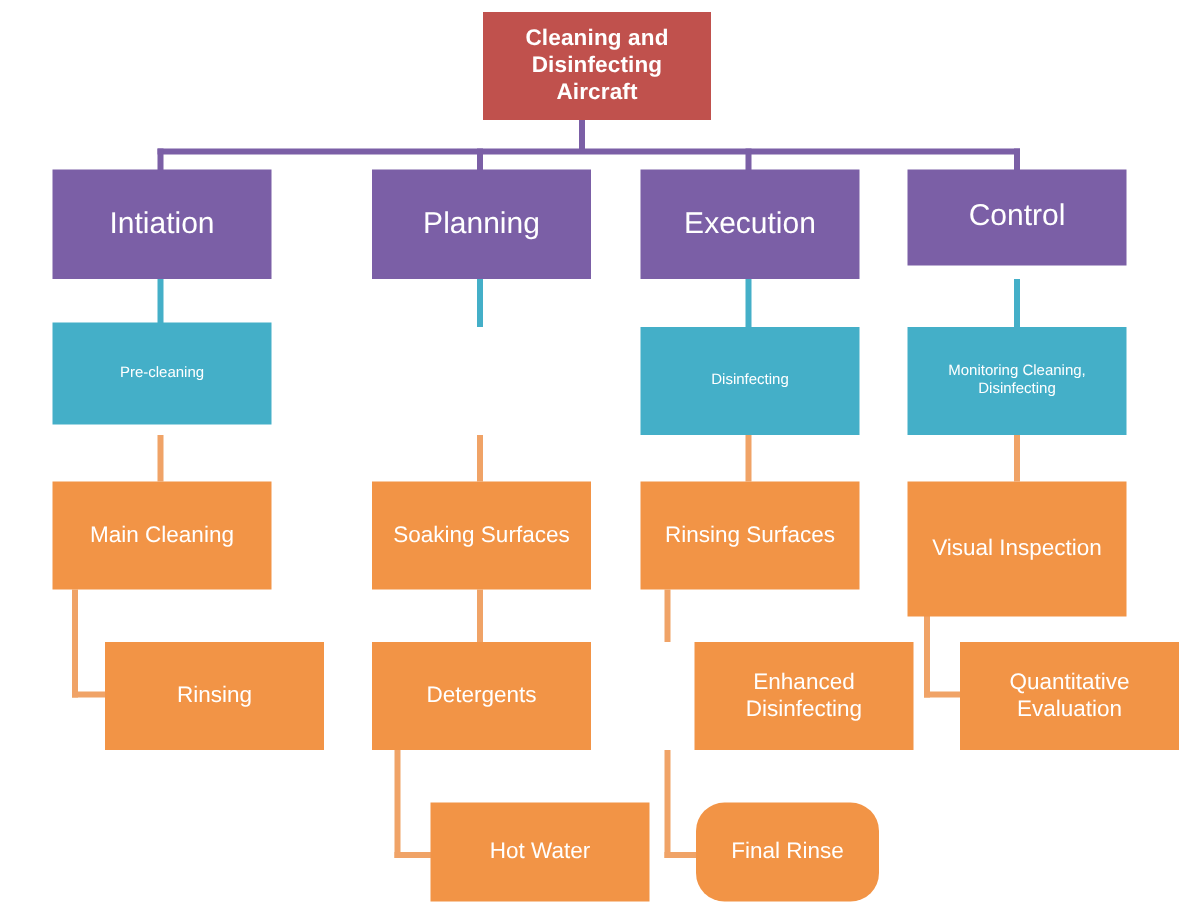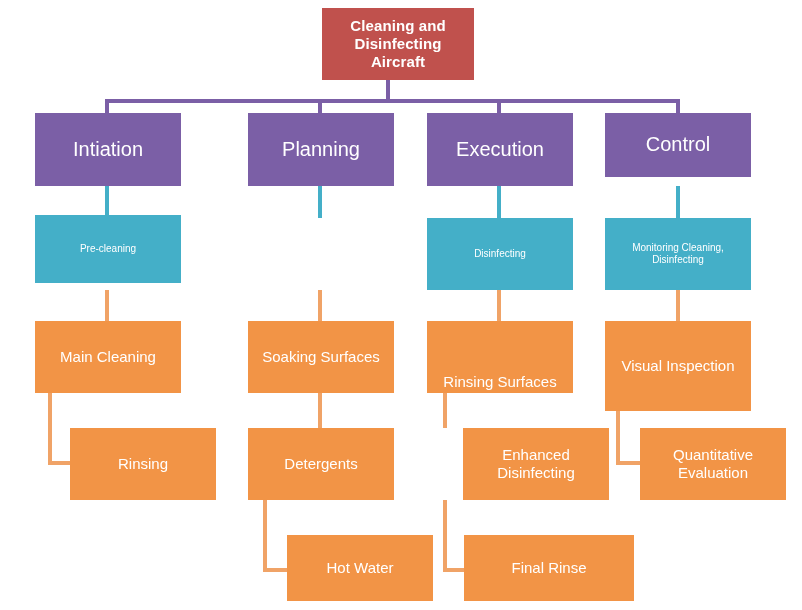--- a/index.html
+++ b/index.html
@@ -109,21 +109,21 @@
   <div class="conn vline c-orange" style="left:318px;top:290px;height:31px;"></div>
   <div class="conn vline c-orange" style="left:497px;top:290px;height:31px;"></div>
   <div class="conn vline c-orange" style="left:676px;top:290px;height:31px;"></div>
 
   <div class="node task" style="left:35px;top:321px;width:146px;height:72px;">
     <span>Main Cleaning</span>
   </div>
   <div class="node task" style="left:248px;top:321px;width:146px;height:72px;">
     <span>Soaking Surfaces</span>
   </div>
-  <div class="node task" style="left:427px;top:321px;width:146px;height:72px;align-items:flex-end;">
+  <div class="node task" style="left:427px;top:321px;width:146px;height:72px;">
     <span>Rinsing Surfaces</span>
   </div>
   <div class="node task" style="left:605px;top:321px;width:146px;height:90px;">
     <span>Visual Inspection</span>
   </div>
 
   <div class="elbow" style="left:48px;top:393px;width:32px;height:72px;">
     <div class="seg-v c-orange" style="height:72px;"></div>
     <div class="seg-h c-orange" style="width:32px;bottom:0;"></div>
   </div>
@@ -156,17 +156,17 @@
   </div>
 
   <div class="elbow" style="left:443px;top:500px;width:28px;height:72px;">
     <div class="seg-v c-orange" style="height:72px;"></div>
     <div class="seg-h c-orange" style="width:28px;bottom:0;"></div>
   </div>
 
   <div class="node task" style="left:287px;top:535px;width:146px;height:66px;">
     <span>Hot Water</span>
   </div>
-  <div class="node task" style="left:464px;top:535px;width:170px;height:66px;">
+  <div class="node task" style="left:464px;top:535px;width:122px;height:66px;border-radius:19px;">
     <span>Final Rinse</span>
   </div>
 
 </div>
 
 </body></html>

